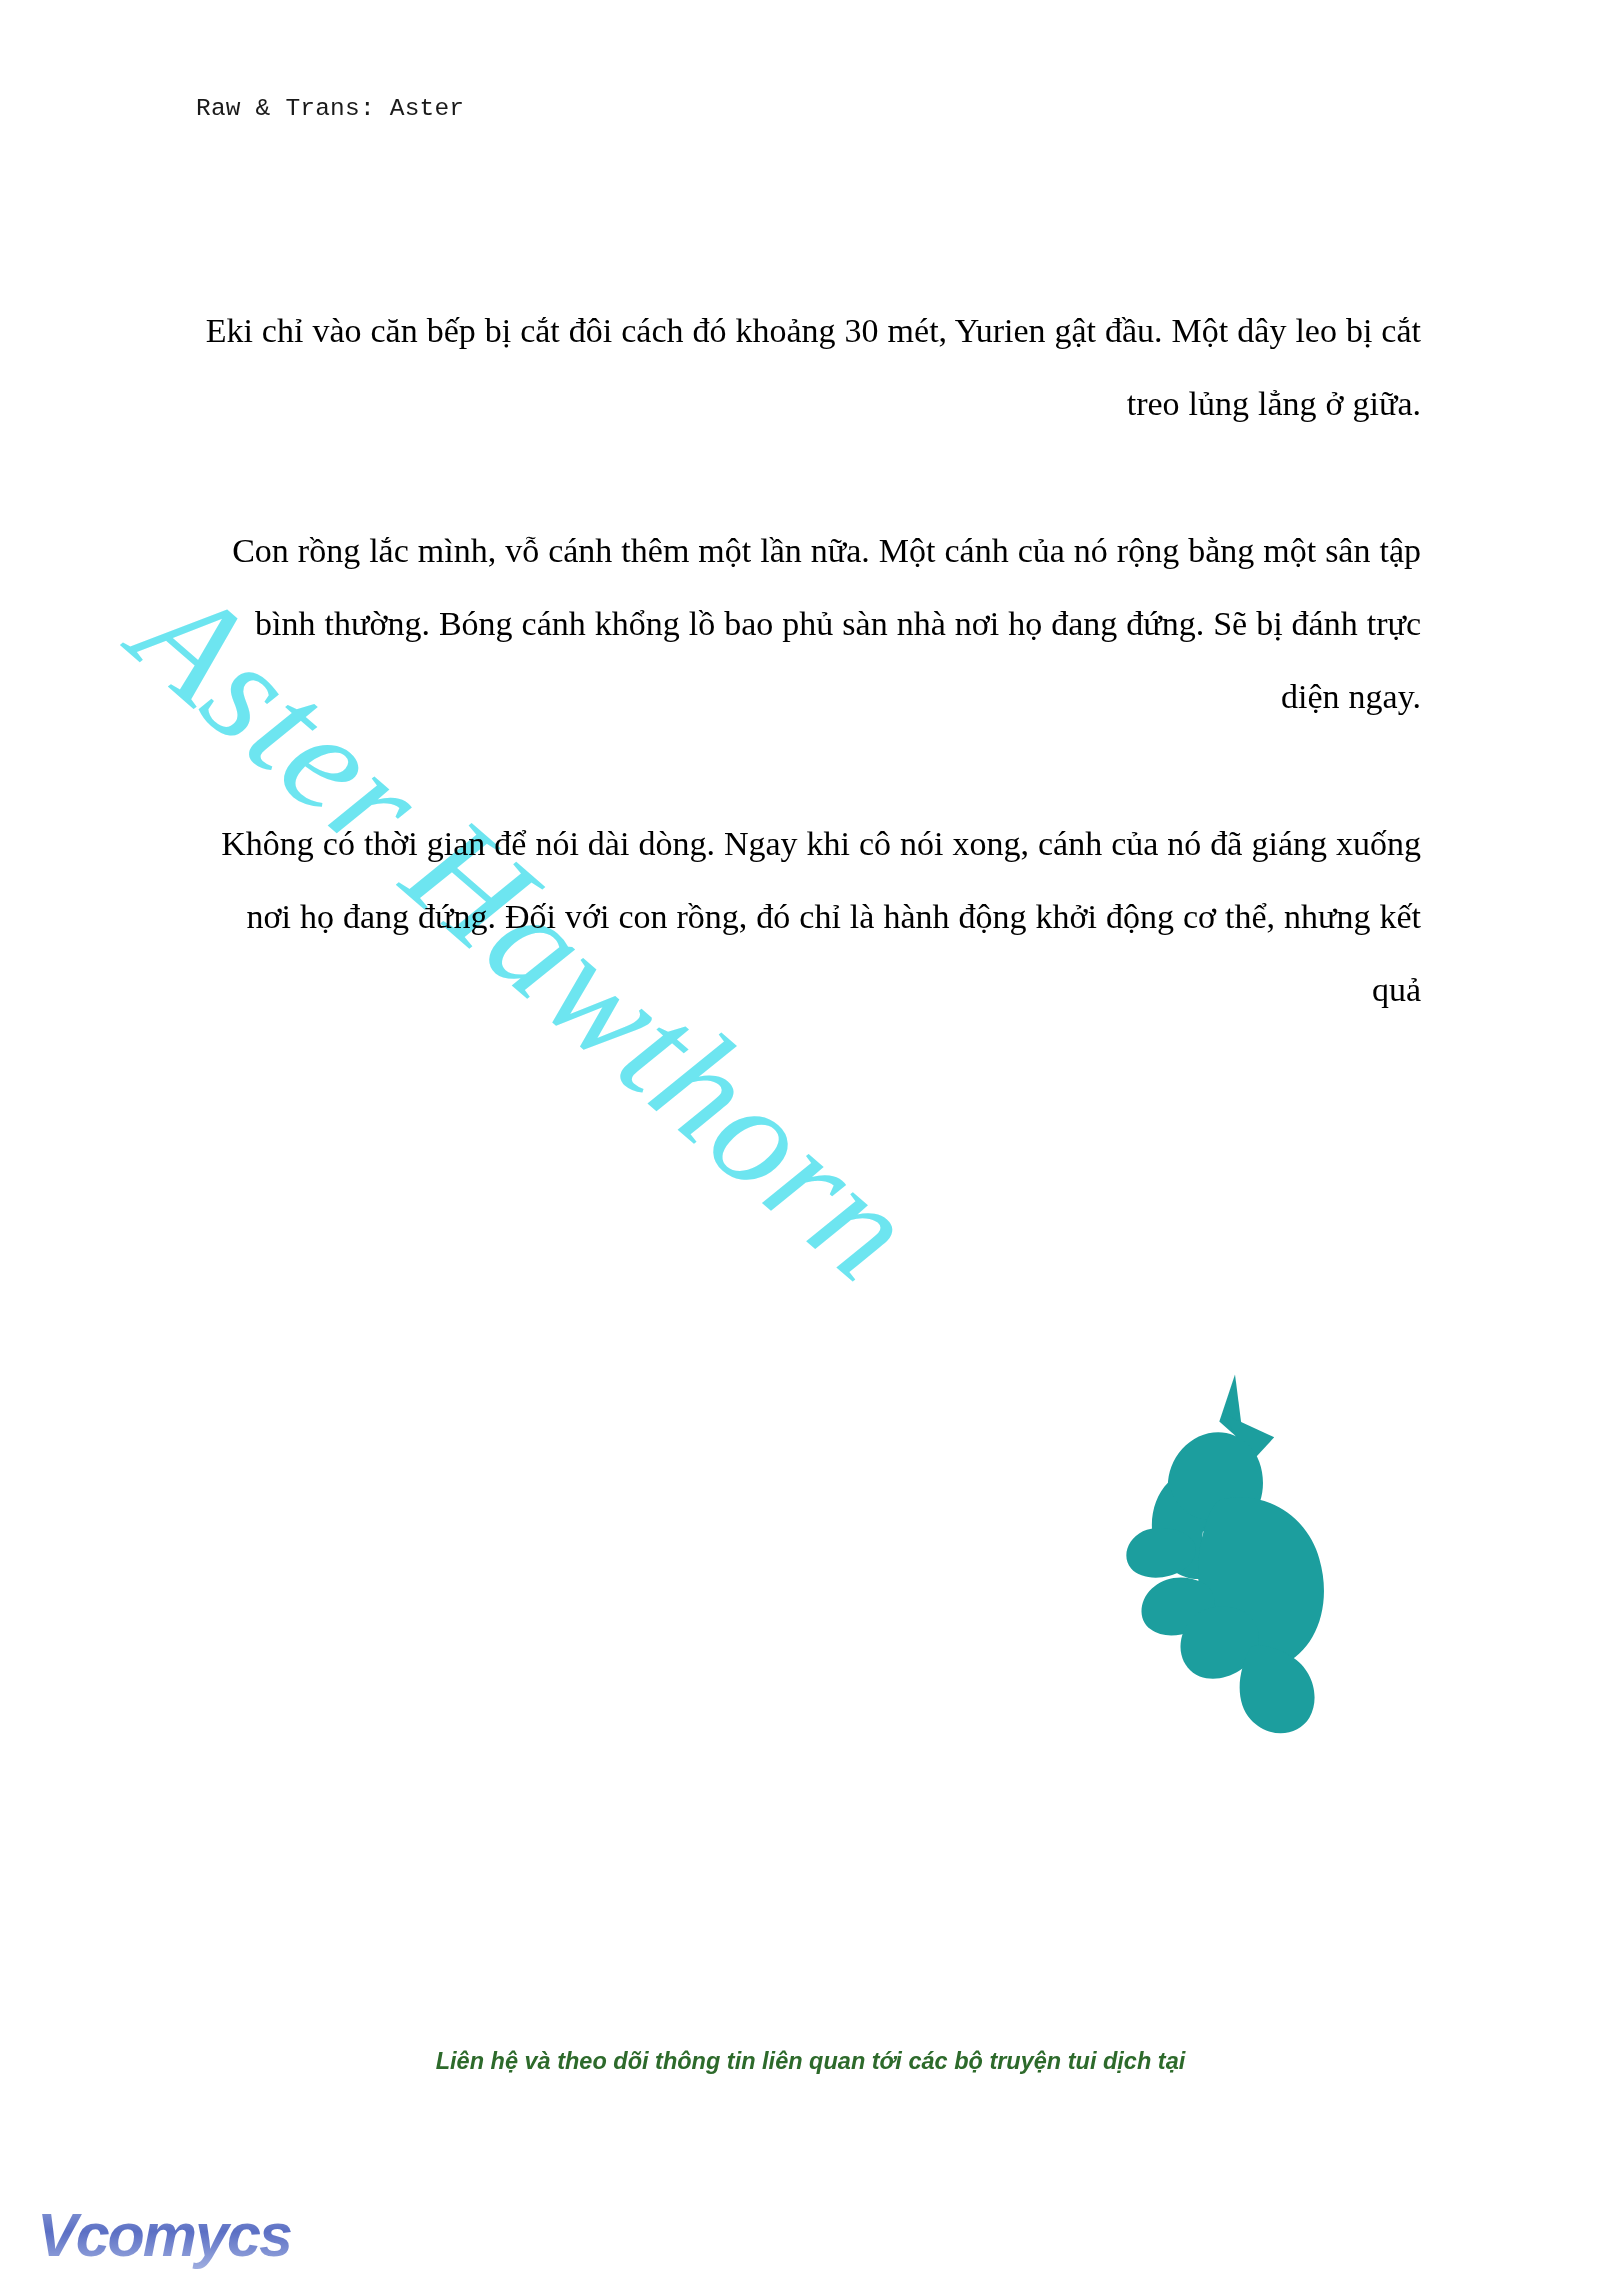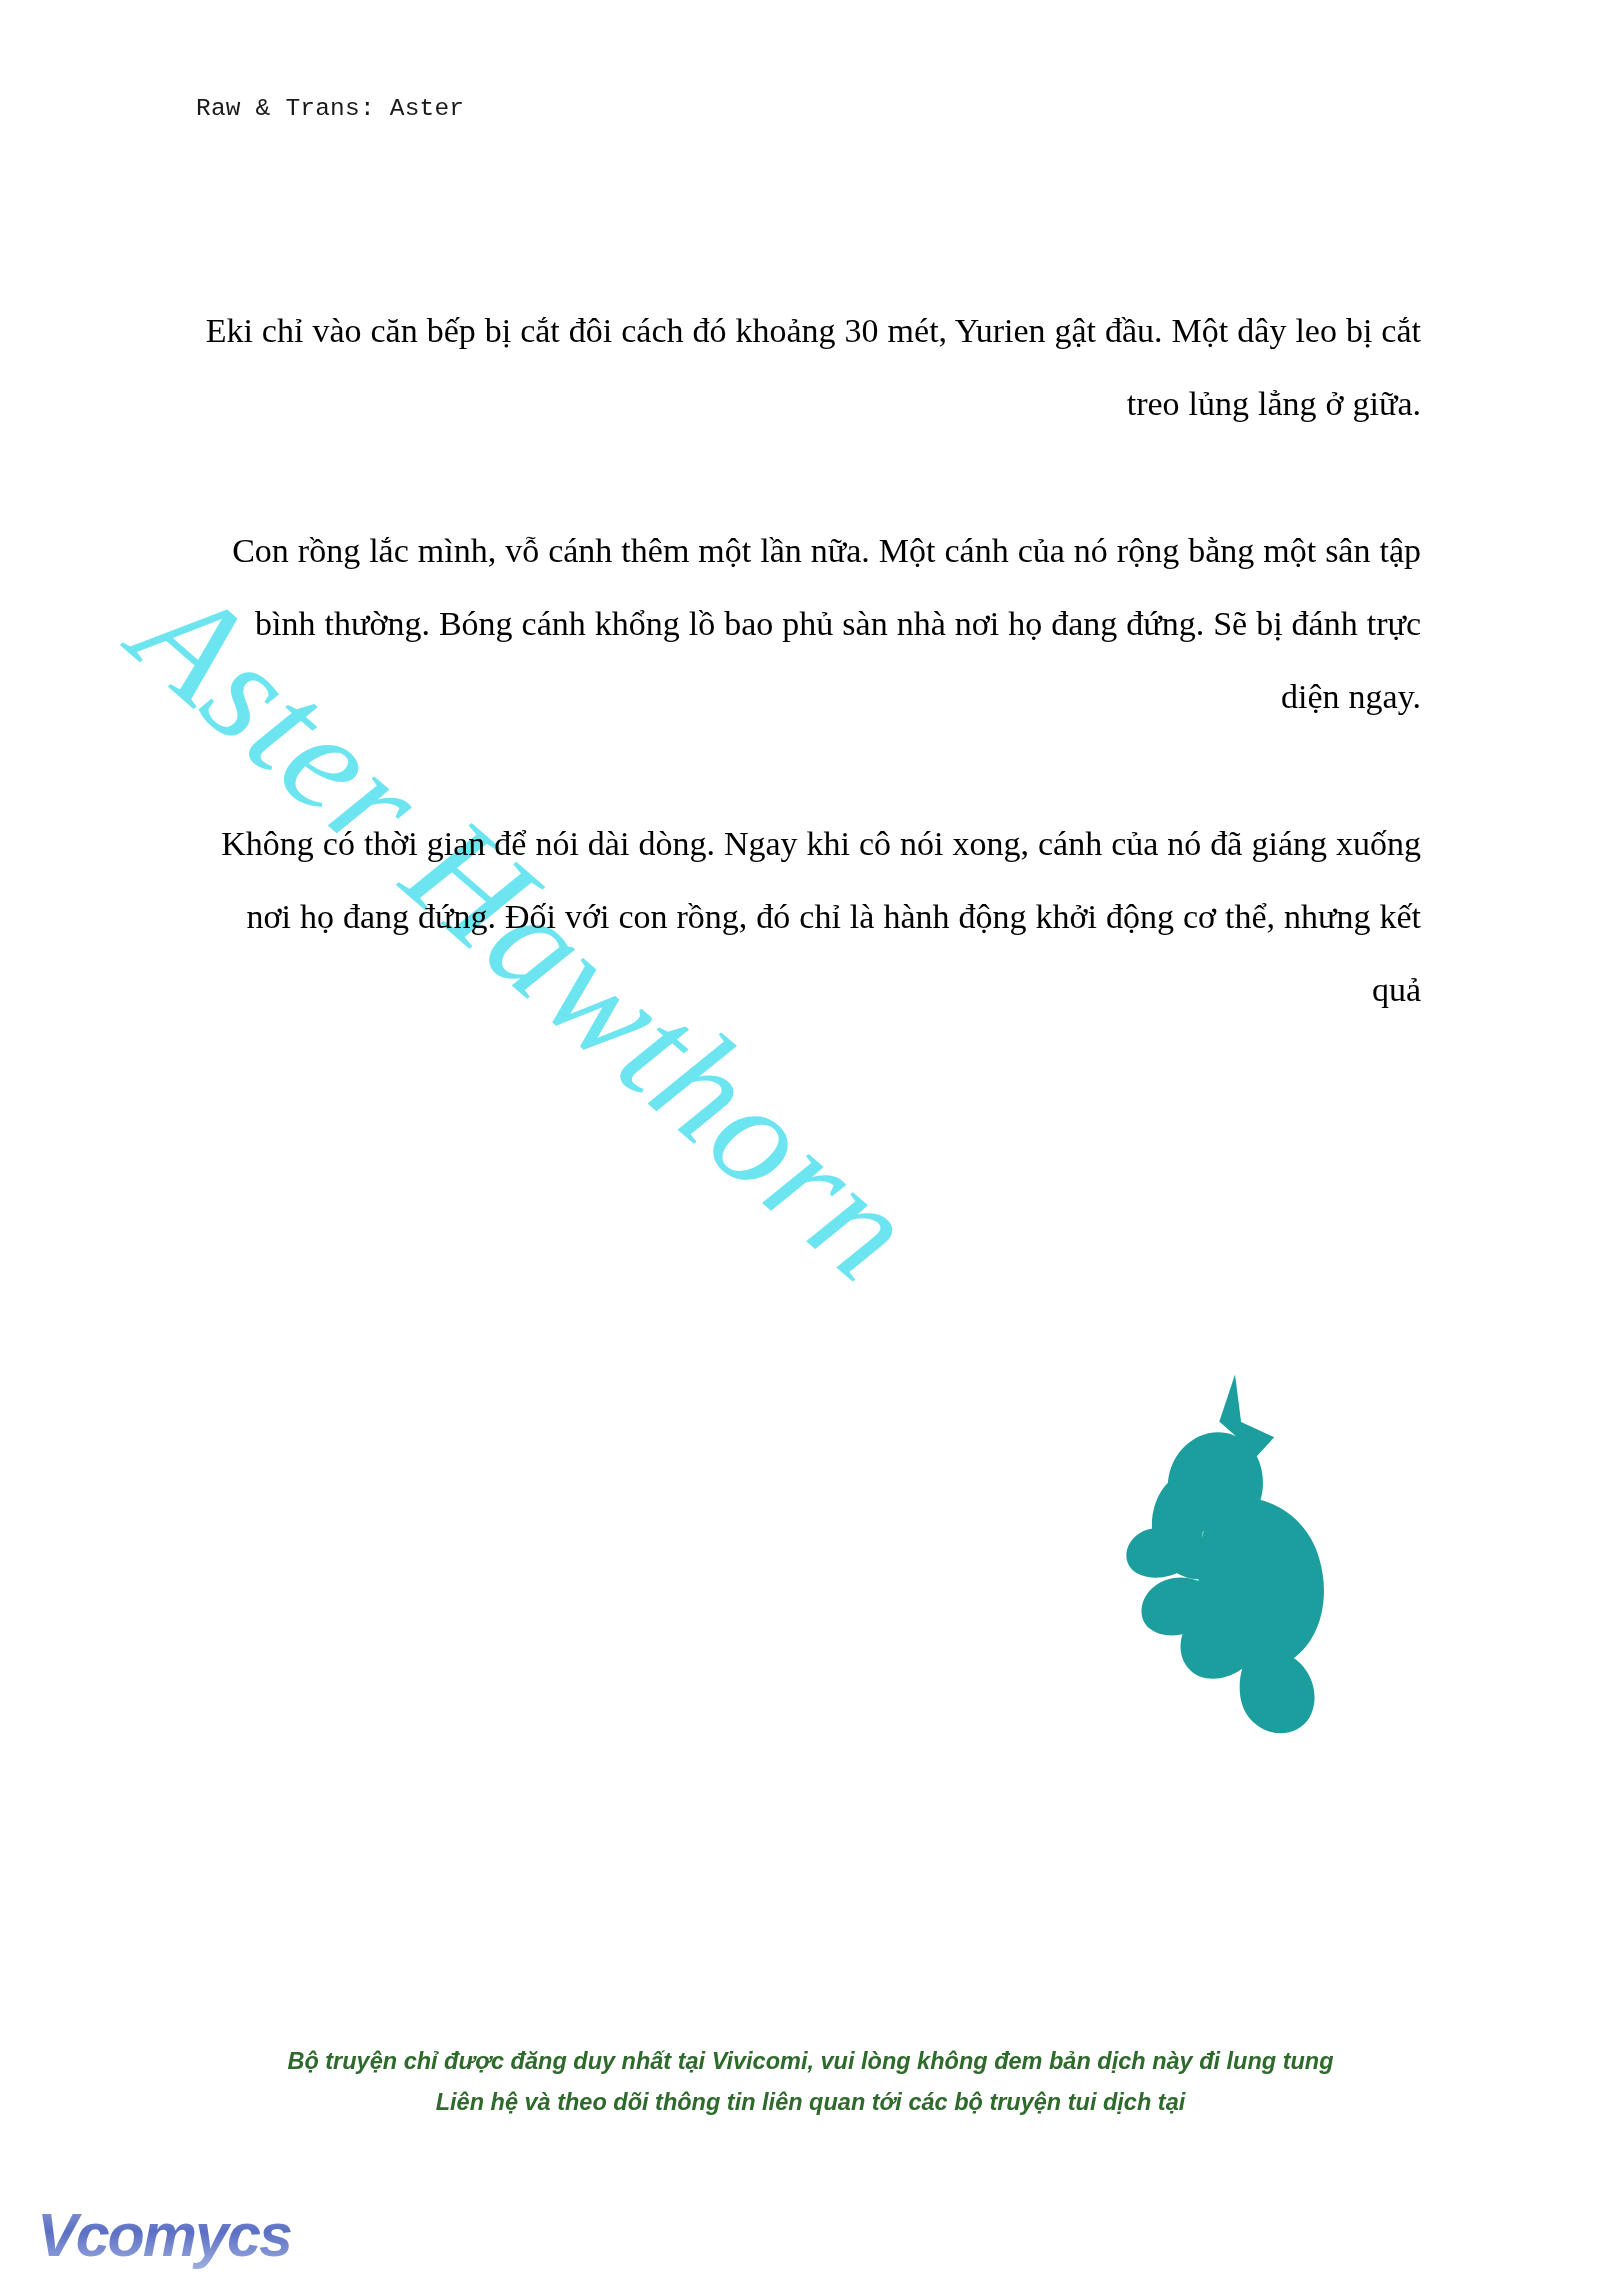--- a/index.html
+++ b/index.html
@@ -176,21 +176,20 @@
     </svg>
   </div>
 
   <div class="content">
     <p class="para">Eki chỉ vào căn bếp bị cắt đôi cách đó khoảng 30 mét, Yurien gật đầu. Một dây leo bị cắt treo lủng lẳng ở giữa.</p>
     <p class="para">Con rồng lắc mình, vỗ cánh thêm một lần nữa. Một cánh của nó rộng bằng một sân tập bình thường. Bóng cánh khổng lồ bao phủ sàn nhà nơi họ đang đứng. Sẽ bị đánh trực diện ngay.</p>
     <p class="para">Không có thời gian để nói dài dòng. Ngay khi cô nói xong, cánh của nó đã giáng xuống nơi họ đang đứng. Đối với con rồng, đó chỉ là hành động khởi động cơ thể, nhưng kết quả</p>
   </div>
 
   <div class="footer">
-    <div>Bộ truyện chỉ được đăng duy nhất tại Vivicomi, vui lòng không đem bản dịch này đi lung tung</div>
     <div>Liên hệ và theo dõi thông tin liên quan tới các bộ truyện tui dịch tại</div>
   </div>
 
   <div class="logo">
     <span class="logo-text">Vcomycs</span>
   </div>
 
 </div>
 
 

